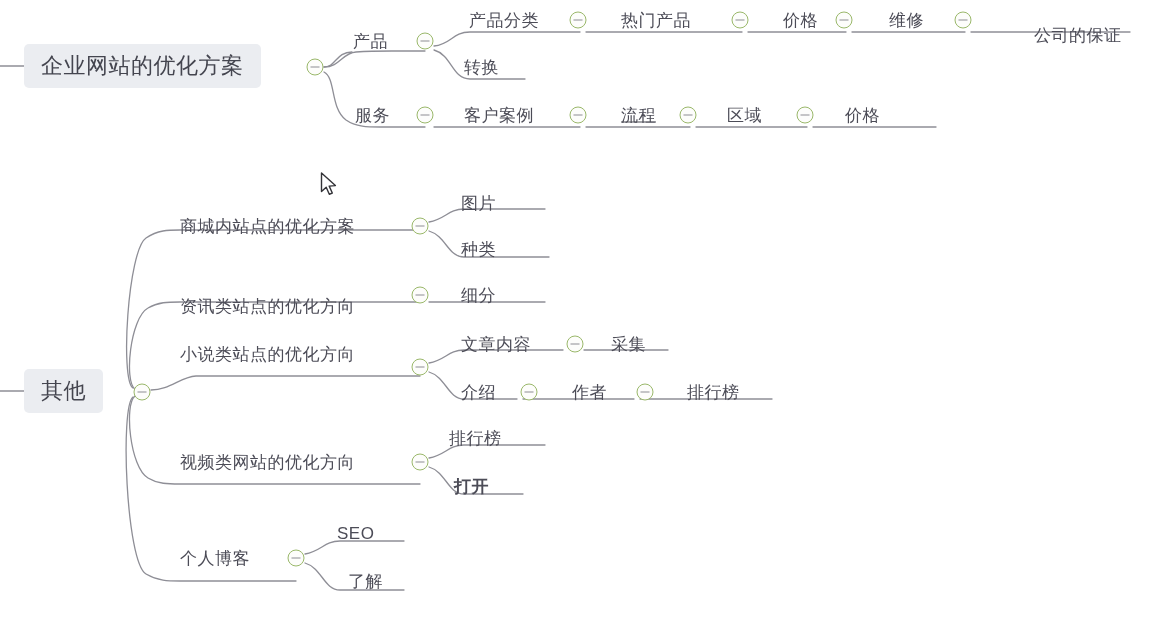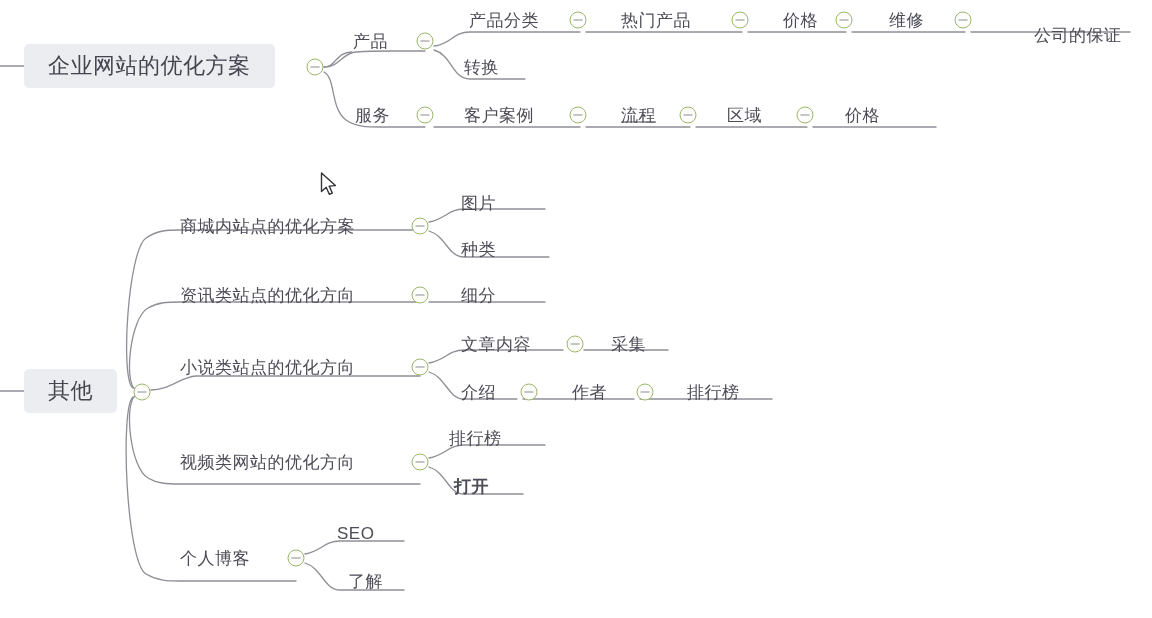--- a/index.html
+++ b/index.html
@@ -32,21 +32,21 @@
     white-space: nowrap;
     color: #4c4c57;
     font-size: 17px;
     line-height: 1;
     letter-spacing: 0.5px;
     transform: translate(0, -50%);
   }
   .node.root {
     background: #ebedf1;
     border-radius: 5px;
-    padding: 11px 24px;
+    padding: 11px 17px;
     color: #44454f;
     font-size: 22px;
   }
   .collapse {
     position: absolute;
     width: 17px;
     height: 17px;
     border: 1.6px solid #9ab86a;
     border-radius: 50%;
     background: #fdfdfb;
@@ -157,26 +157,26 @@
     <span>商城内站点的优化方案</span></div>
 
   <div class="node root" style="left:24px; top:391px;">
     <span>其他</span>
   </div>
   <div class="node" style="left:461px; top:203px;">
     <span>图片</span></div>
   <div class="node" style="left:461px; top:249px;">
     <span>种类</span></div>
 
-  <div class="node" style="left:180px; top:295px;">
+  <div class="node" style="left:180px; top:306px;">
     <span>资讯类站点的优化方向</span></div>
   <div class="node" style="left:461px; top:295px;">
     <span>细分</span></div>
 
-  <div class="node" style="left:180px; top:367px;text-align:center;">
+  <div class="node" style="left:180px; top:354px;text-align:center;">
     <span>小说类站点的优化方向</span></div>
   <div class="node" style="left:461px; top:344px;">
     <span>文章内容</span></div>
   <div class="node" style="left:611px; top:344px;">
     <span>采集</span></div>
   <div class="node" style="left:461px; top:392px;">
     <span>介绍</span></div>
   <div class="node" style="left:572px; top:392px;">
     <span>作者</span></div>
   <div class="node" style="left:687px; top:392px;">

